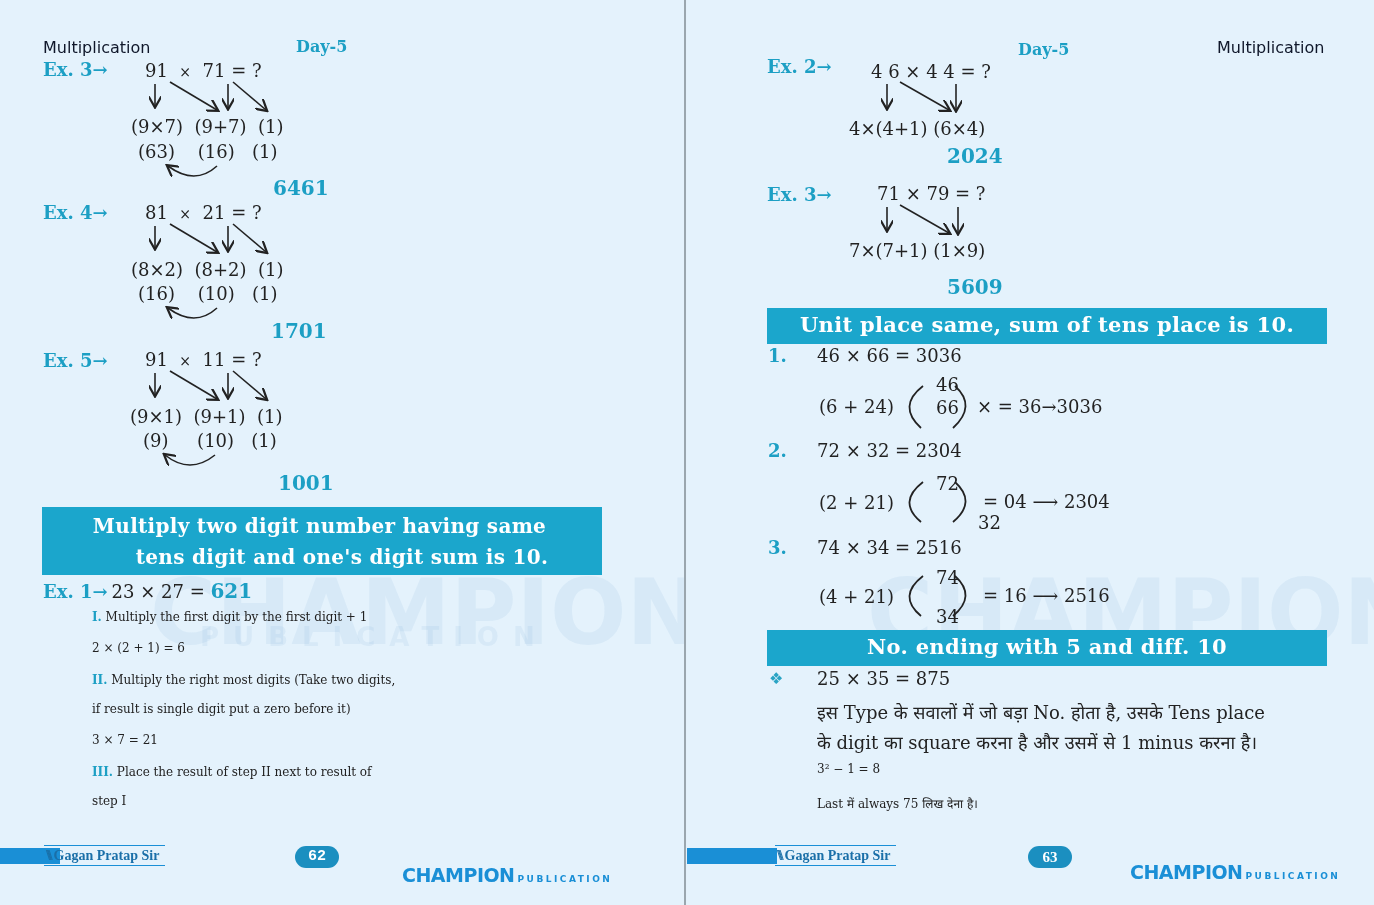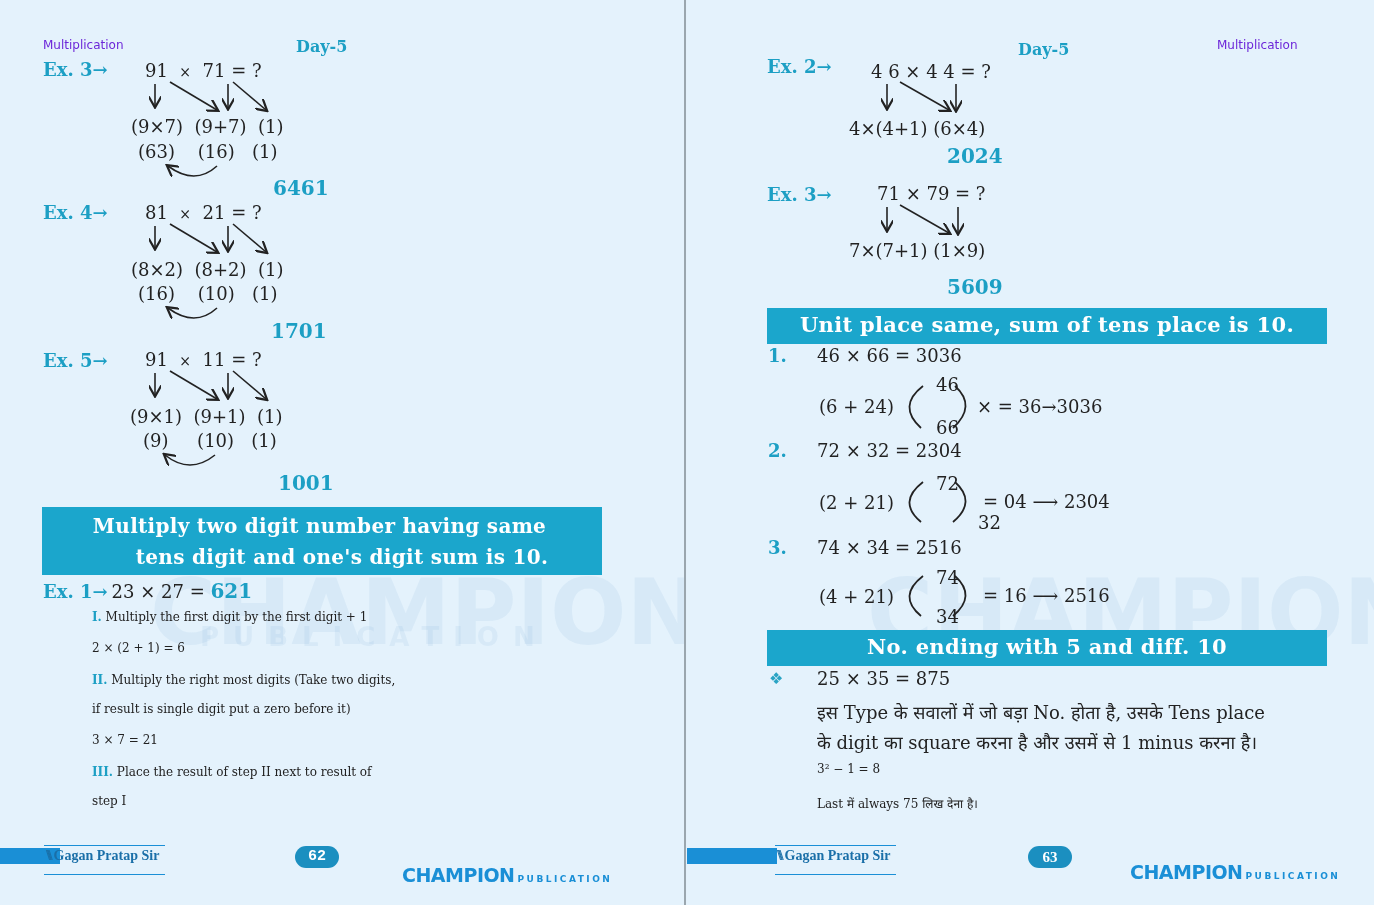--- a/index.html
+++ b/index.html
@@ -5,36 +5,36 @@
   * { box-sizing: border-box; margin: 0; padding: 0; }
   html, body { width: 1374px; height: 905px; overflow: hidden; background: #e3f1fb; }
   body { position: relative; font-family: "DejaVu Serif", serif; color: #222; }
 
   .page { position: absolute; top: 0; height: 905px; background: #e4f2fc; overflow: hidden; }
   #page-left { left: 0; width: 685px; }
   #page-right { left: 687px; width: 687px; }
   .spine { position: absolute; left: 684px; top: 0; width: 2px; height: 905px; background: #9aa6ae; }
 
   .abs { position: absolute; white-space: nowrap; }
-  .topic { font-family: "DejaVu Sans", sans-serif; font-size: 12px; color: #6d28d9; }
+  .topic { font-family: "DejaVu Sans", sans-serif; font-size: 16px; color: #0f172a; }
   .day { font-weight: bold; font-size: 16px; color: #1c9fc4; }
   .exl { font-weight: bold; font-size: 18px; color: #1c9fc4; }
   .eq { font-family: "DejaVu Serif", serif; font-size: 18px; color: #222; }
   .step { font-family: "DejaVu Serif", serif; font-size: 18px; color: #222; }
   .ans { font-weight: bold; font-size: 20px; color: #1c9fc4; }
   .num { font-weight: bold; font-size: 18px; color: #1c9fc4; }
   .body { font-family: "DejaVu Serif", serif; font-size: 12px; color: #222; }
   .rom { color: #1c9fc4; font-weight: bold; }
 
   .banner { position: absolute; background: #1ba6cc; color: #fff; font-weight: bold; font-family: "DejaVu Serif", serif; font-size: 20px; text-align: center; letter-spacing: 0.3px; }
 
   svg.arrows { position: absolute; left: 0; top: 0; overflow: visible; }
 
   .footer-bar { position: absolute; height: 16px; background: #1a8fd6; }
-  .footer-name { position: absolute; font-family: "Liberation Serif", serif; font-weight: bold; font-size: 14px; color: #1a6fa8; border-top: 1px solid #1a8fd6; border-bottom: 1px solid #1a8fd6; padding: 2px 6px 10px 2px; }
+  .footer-name { position: absolute; font-family: "Liberation Serif", serif; font-weight: bold; font-size: 14px; color: #1a6fa8; border-top: 1px solid #1a8fd6; border-bottom: 1px solid #1a8fd6; padding: 2px 6px 1px 2px; }
   .footer-stripes { color:#1a6fa8; font-weight:bold; letter-spacing:-3px; margin-right:4px; }
   .page-num { position: absolute; width: 44px; height: 22px; border-radius: 11px; background: #1b8fc0; color: #fff; font-weight: bold; font-family: "Liberation Serif", serif; font-size: 15px; text-align: center; line-height: 22px; }
   .brand { position: absolute; font-family: "DejaVu Sans", sans-serif; font-weight: bold; font-size: 19px; color: #1a8fd6; letter-spacing: -0.5px; margin-top: 16px; }
   .brand-sub { font-size: 9px; letter-spacing: 2.5px; margin-left: 3px; font-weight: bold; }
 
   .watermark { position: absolute; font-family: "DejaVu Sans", sans-serif; font-weight: bold; color: rgba(120,170,210,0.12); white-space: nowrap; }
 </style>
 </head>
 <body>
 
@@ -172,21 +172,21 @@
     </g>
   </svg>
 
   <div class="banner" style="left:80px;top:308px;width:560px;height:36px;line-height:34px;font-size:21px;">Unit place same, sum of tens place is 10.</div>
 
   <div class="abs num" style="left:81px;top:345px;">1.</div>
   <div class="abs eq" style="left:130px;top:345px;">46 × 66 = 3036</div>
   <div class="abs eq" style="left:249px;top:374px;">46</div>
   <div class="abs eq" style="left:132px;top:396px;">(6 + 24)</div>
   <div class="abs eq" style="left:290px;top:396px;">× = 36→3036</div>
-  <div class="abs eq" style="left:249px;top:417px;">66</div>
+  <div class="abs eq" style="left:249px;top:397px;">66</div>
 
   <div class="abs num" style="left:81px;top:440px;">2.</div>
   <div class="abs eq" style="left:130px;top:440px;">72 × 32 = 2304</div>
   <div class="abs eq" style="left:249px;top:473px;">72</div>
   <div class="abs eq" style="left:132px;top:492px;">(2 + 21)</div>
   <div class="abs eq" style="left:296px;top:491px;">= 04 ⟶ 2304</div>
   <div class="abs eq" style="left:249px;top:512px;margin-left:42px;">32</div>
 
   <div class="abs num" style="left:81px;top:537px;">3.</div>
   <div class="abs eq" style="left:130px;top:537px;">74 × 34 = 2516</div>

